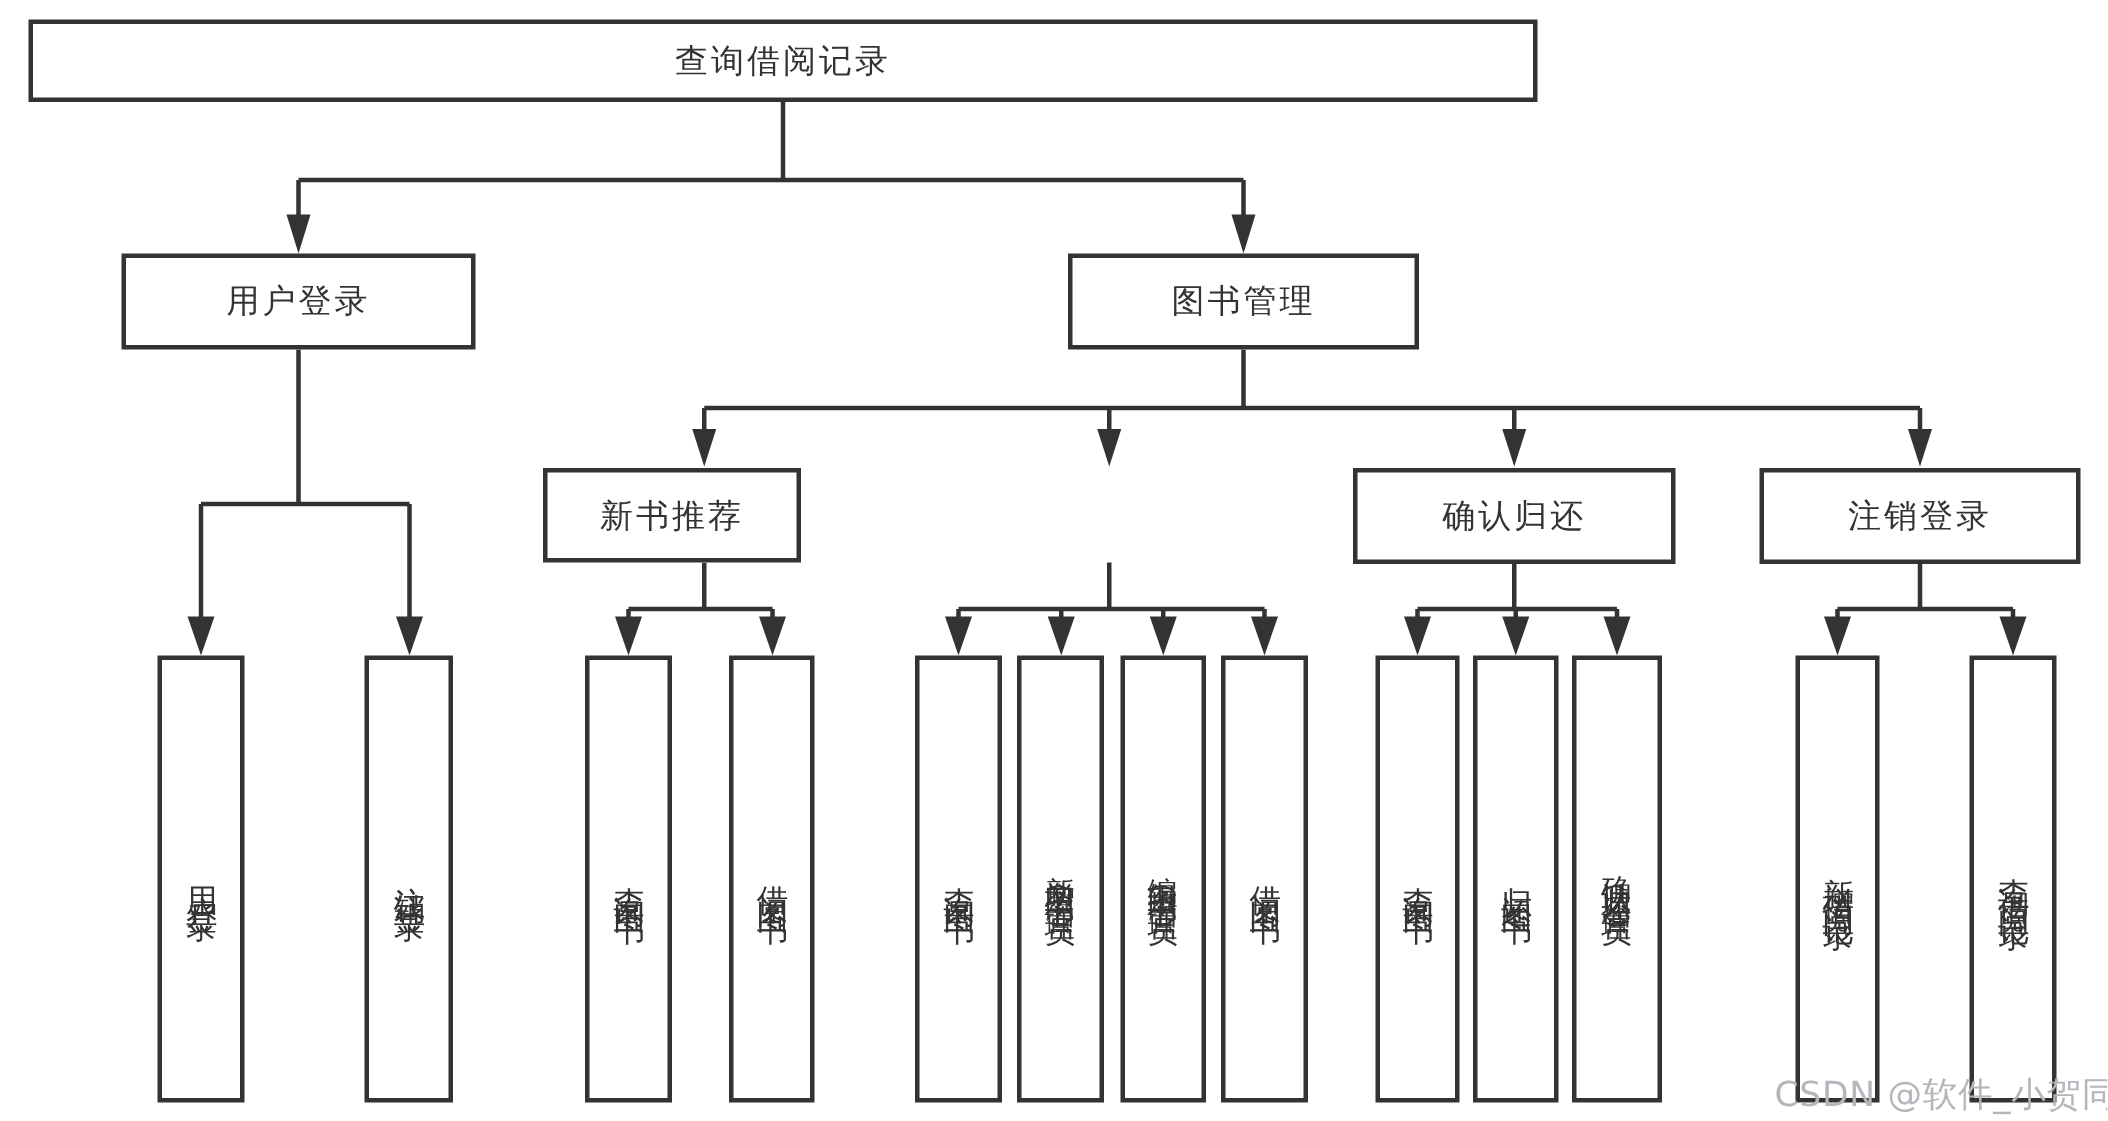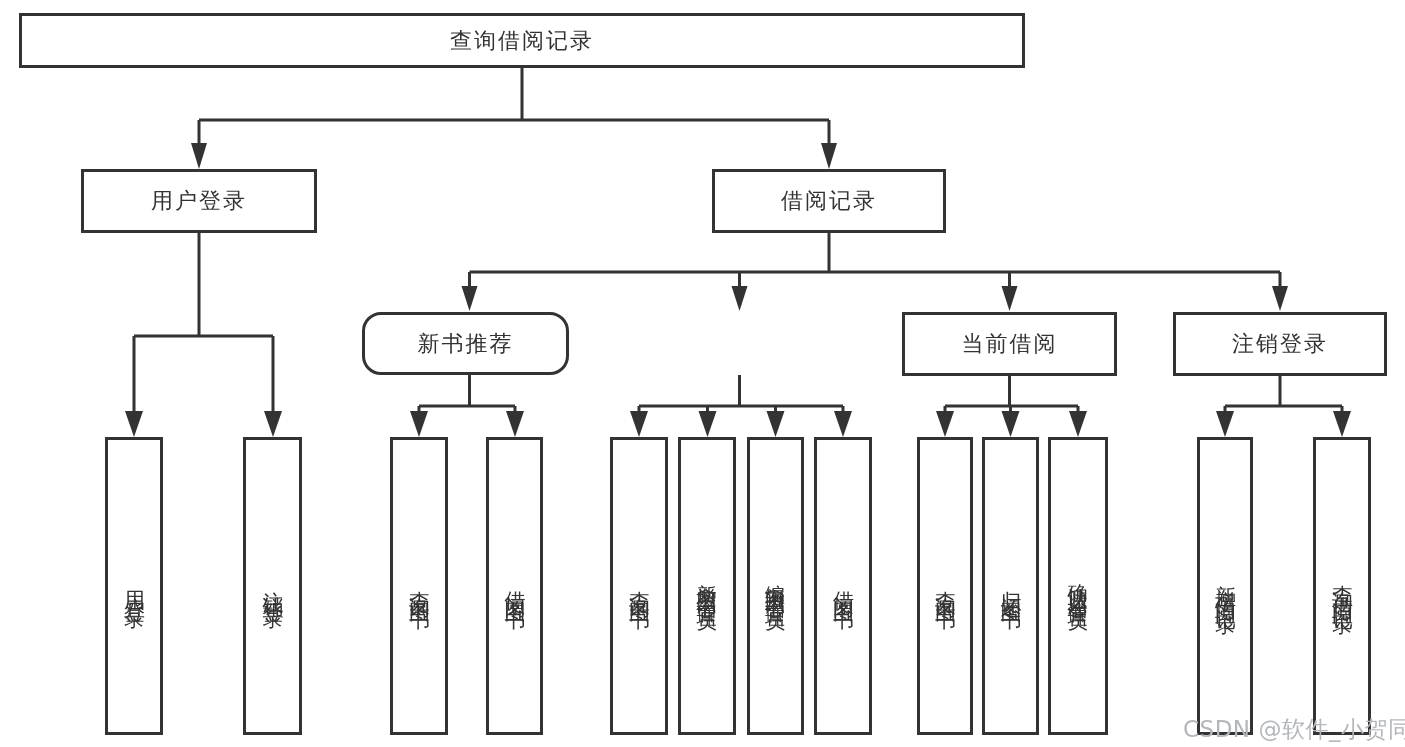--- a/index.html
+++ b/index.html
@@ -56,21 +56,21 @@
     letter-spacing: 0.5px;
     color: #b3b7bb;
     white-space: nowrap;
   }
 
   
   #n-root        { left: 19px;   top: 13px;  width: 1006px; height: 55px; }
   #n-user-login  { left: 81px;   top: 169px; width: 236px;  height: 64px; }
   #n-book-mgmt   { left: 712px;  top: 169px; width: 234px;  height: 64px; }
 
-  #n-new-book    { left: 362px;  top: 312px; width: 207px;  height: 63px; border-radius: 19px; }
+  #n-new-book    { left: 362px;  top: 312px; width: 172px;  height: 63px; }
   #n-borrow      { left: 632px;  top: 312px; width: 215px;  height: 63px; }
   #n-current     { left: 902px;  top: 312px; width: 215px;  height: 64px; }
   #n-records     { left: 1173px; top: 312px; width: 214px;  height: 64px; }
 
   .leaf { top: 437px; height: 298px; }
   #l-user-login-1 { left: 105px;  width: 58px; }
   #l-user-login-2 { left: 243px;  width: 59px; }
   #l-new-book-1   { left: 390px;  width: 58px; }
   #l-new-book-2   { left: 486px;  width: 57px; }
   #l-borrow-1     { left: 610px;  width: 58px; }
@@ -131,24 +131,24 @@
       <polygon points="1069,411 1087,411 1078,437"></polygon>
 
       <polygon points="1216,411 1234,411 1225,437"></polygon>
       <polygon points="1333,411 1351,411 1342,437"></polygon>
     </g>
   </svg>
 
   <div class="node h-node" id="n-root">查询借阅记录</div>
 
   <div class="node h-node" id="n-user-login">用户登录</div>
-  <div class="node h-node" id="n-book-mgmt">借阅记录</div>
+  <div class="node h-node" id="n-book-mgmt">图书管理</div>
 
   <div class="node h-node" id="n-new-book">新书推荐</div>
-  <div class="node h-node" id="n-current">当前借阅</div>
+  <div class="node h-node" id="n-current">确认归还</div>
   <div class="node h-node" id="n-records">注销登录</div>
 
   <div class="node v-node leaf" id="l-user-login-1">用户登录</div>
   <div class="node v-node leaf" id="l-user-login-2">注销登录</div>
 
   <div class="node v-node leaf" id="l-new-book-1">查询图书</div>
   <div class="node v-node leaf" id="l-new-book-2">借阅图书</div>
 
   <div class="node v-node leaf" id="l-borrow-1">查询图书</div>
   <div class="node v-node leaf long" id="l-borrow-2">新增图书（管理员）</div>

